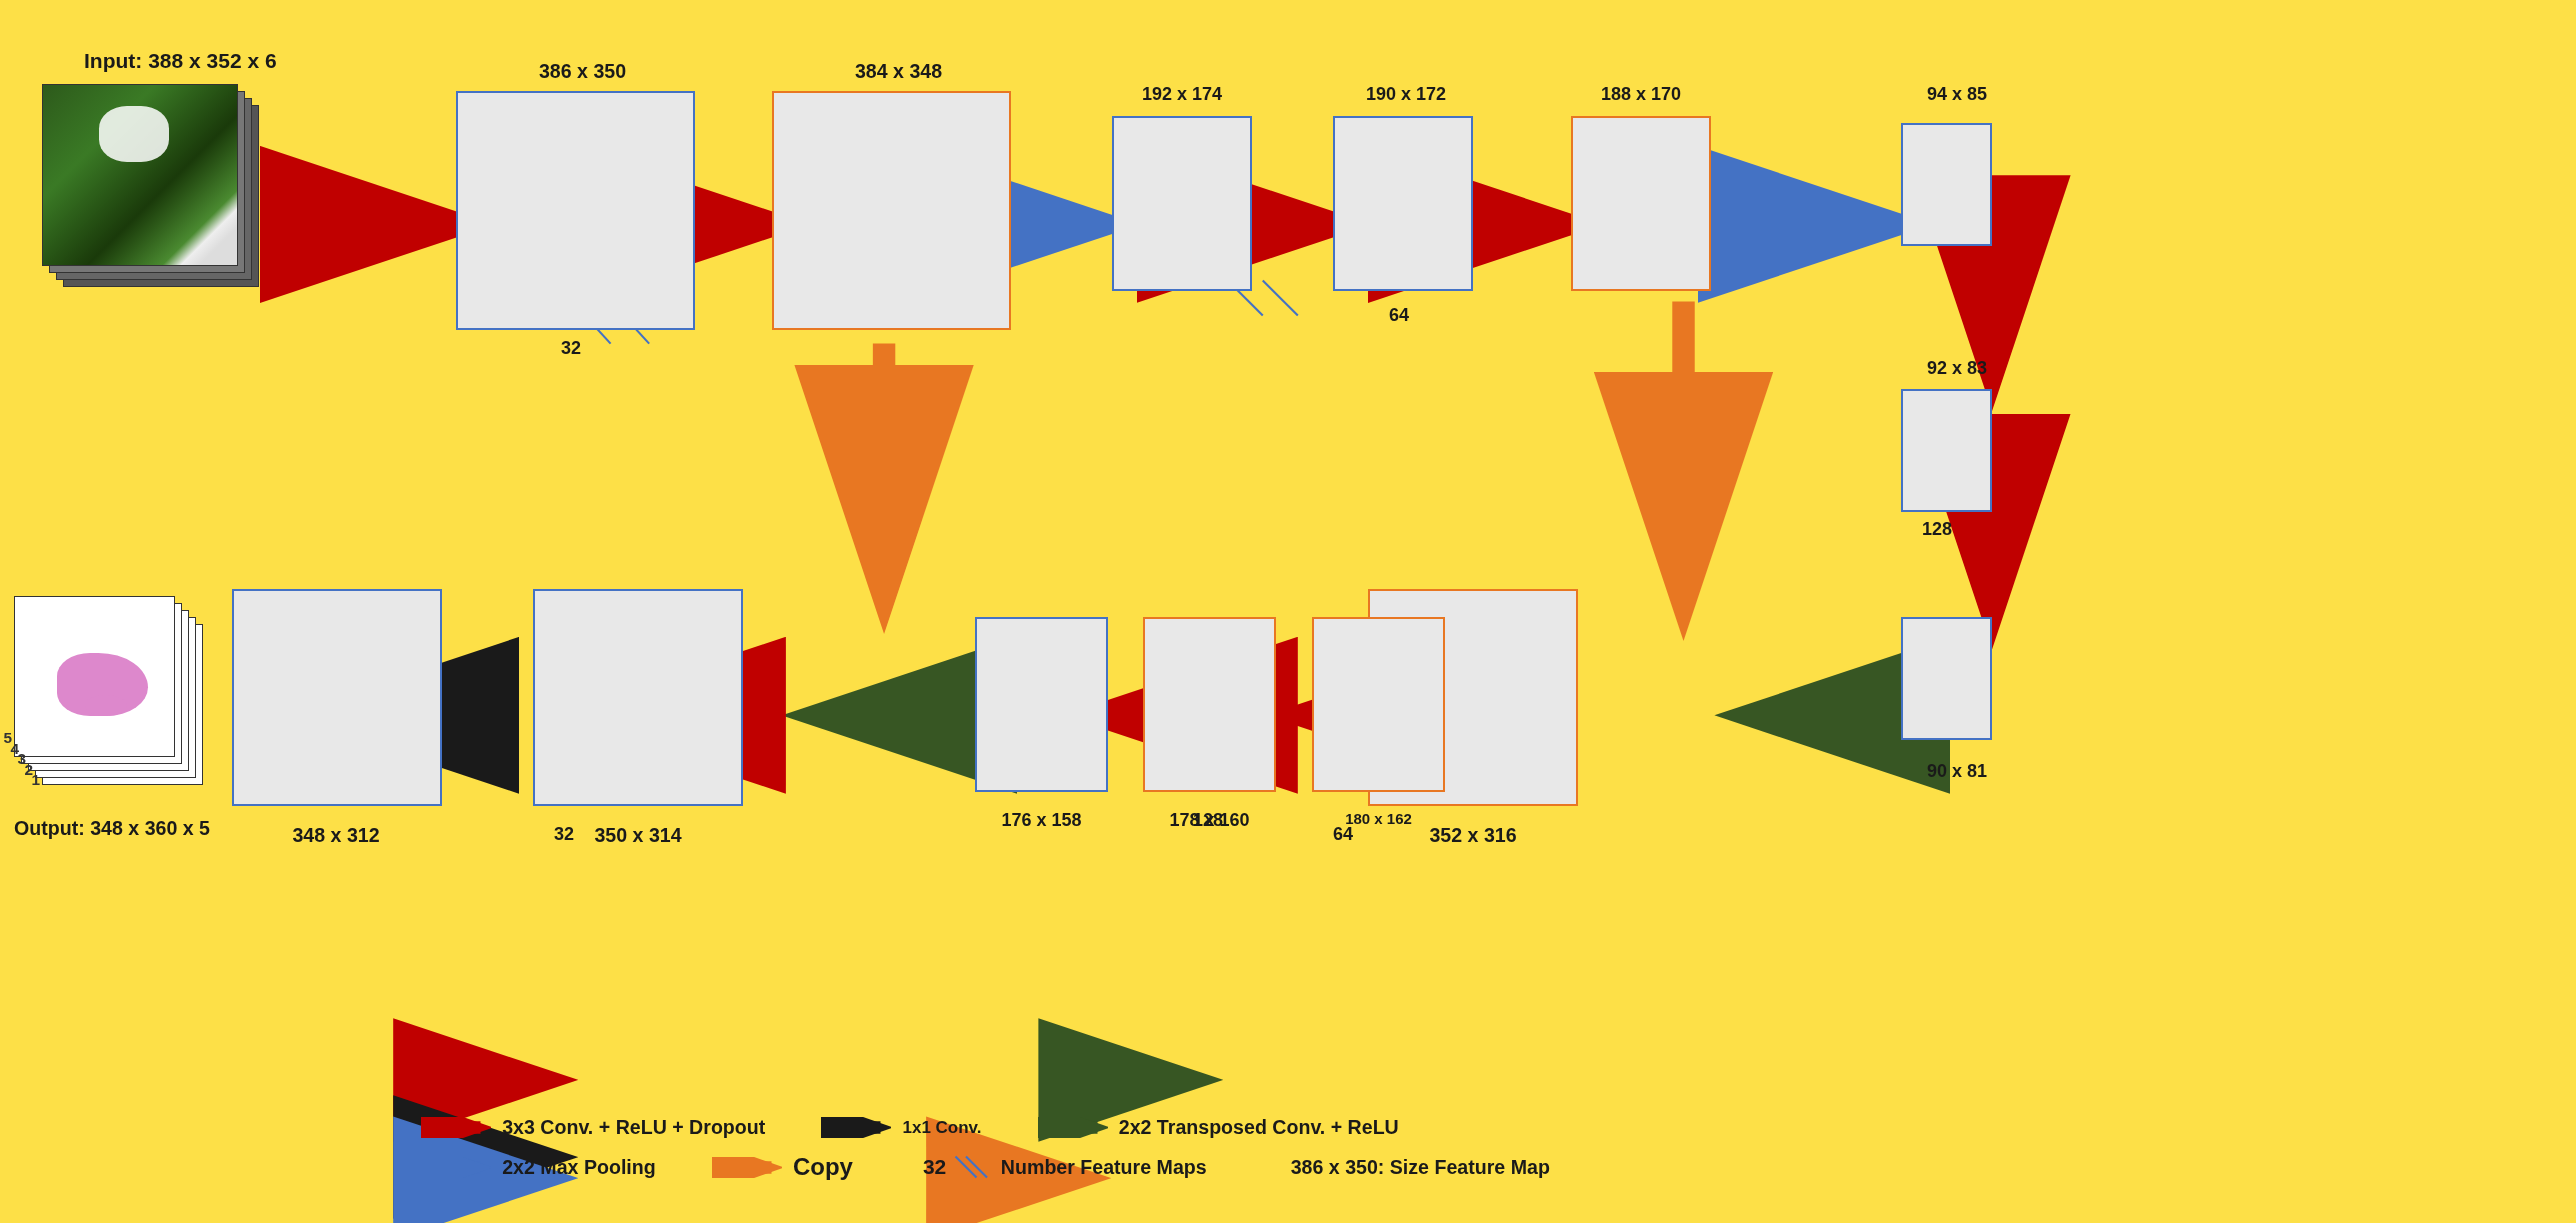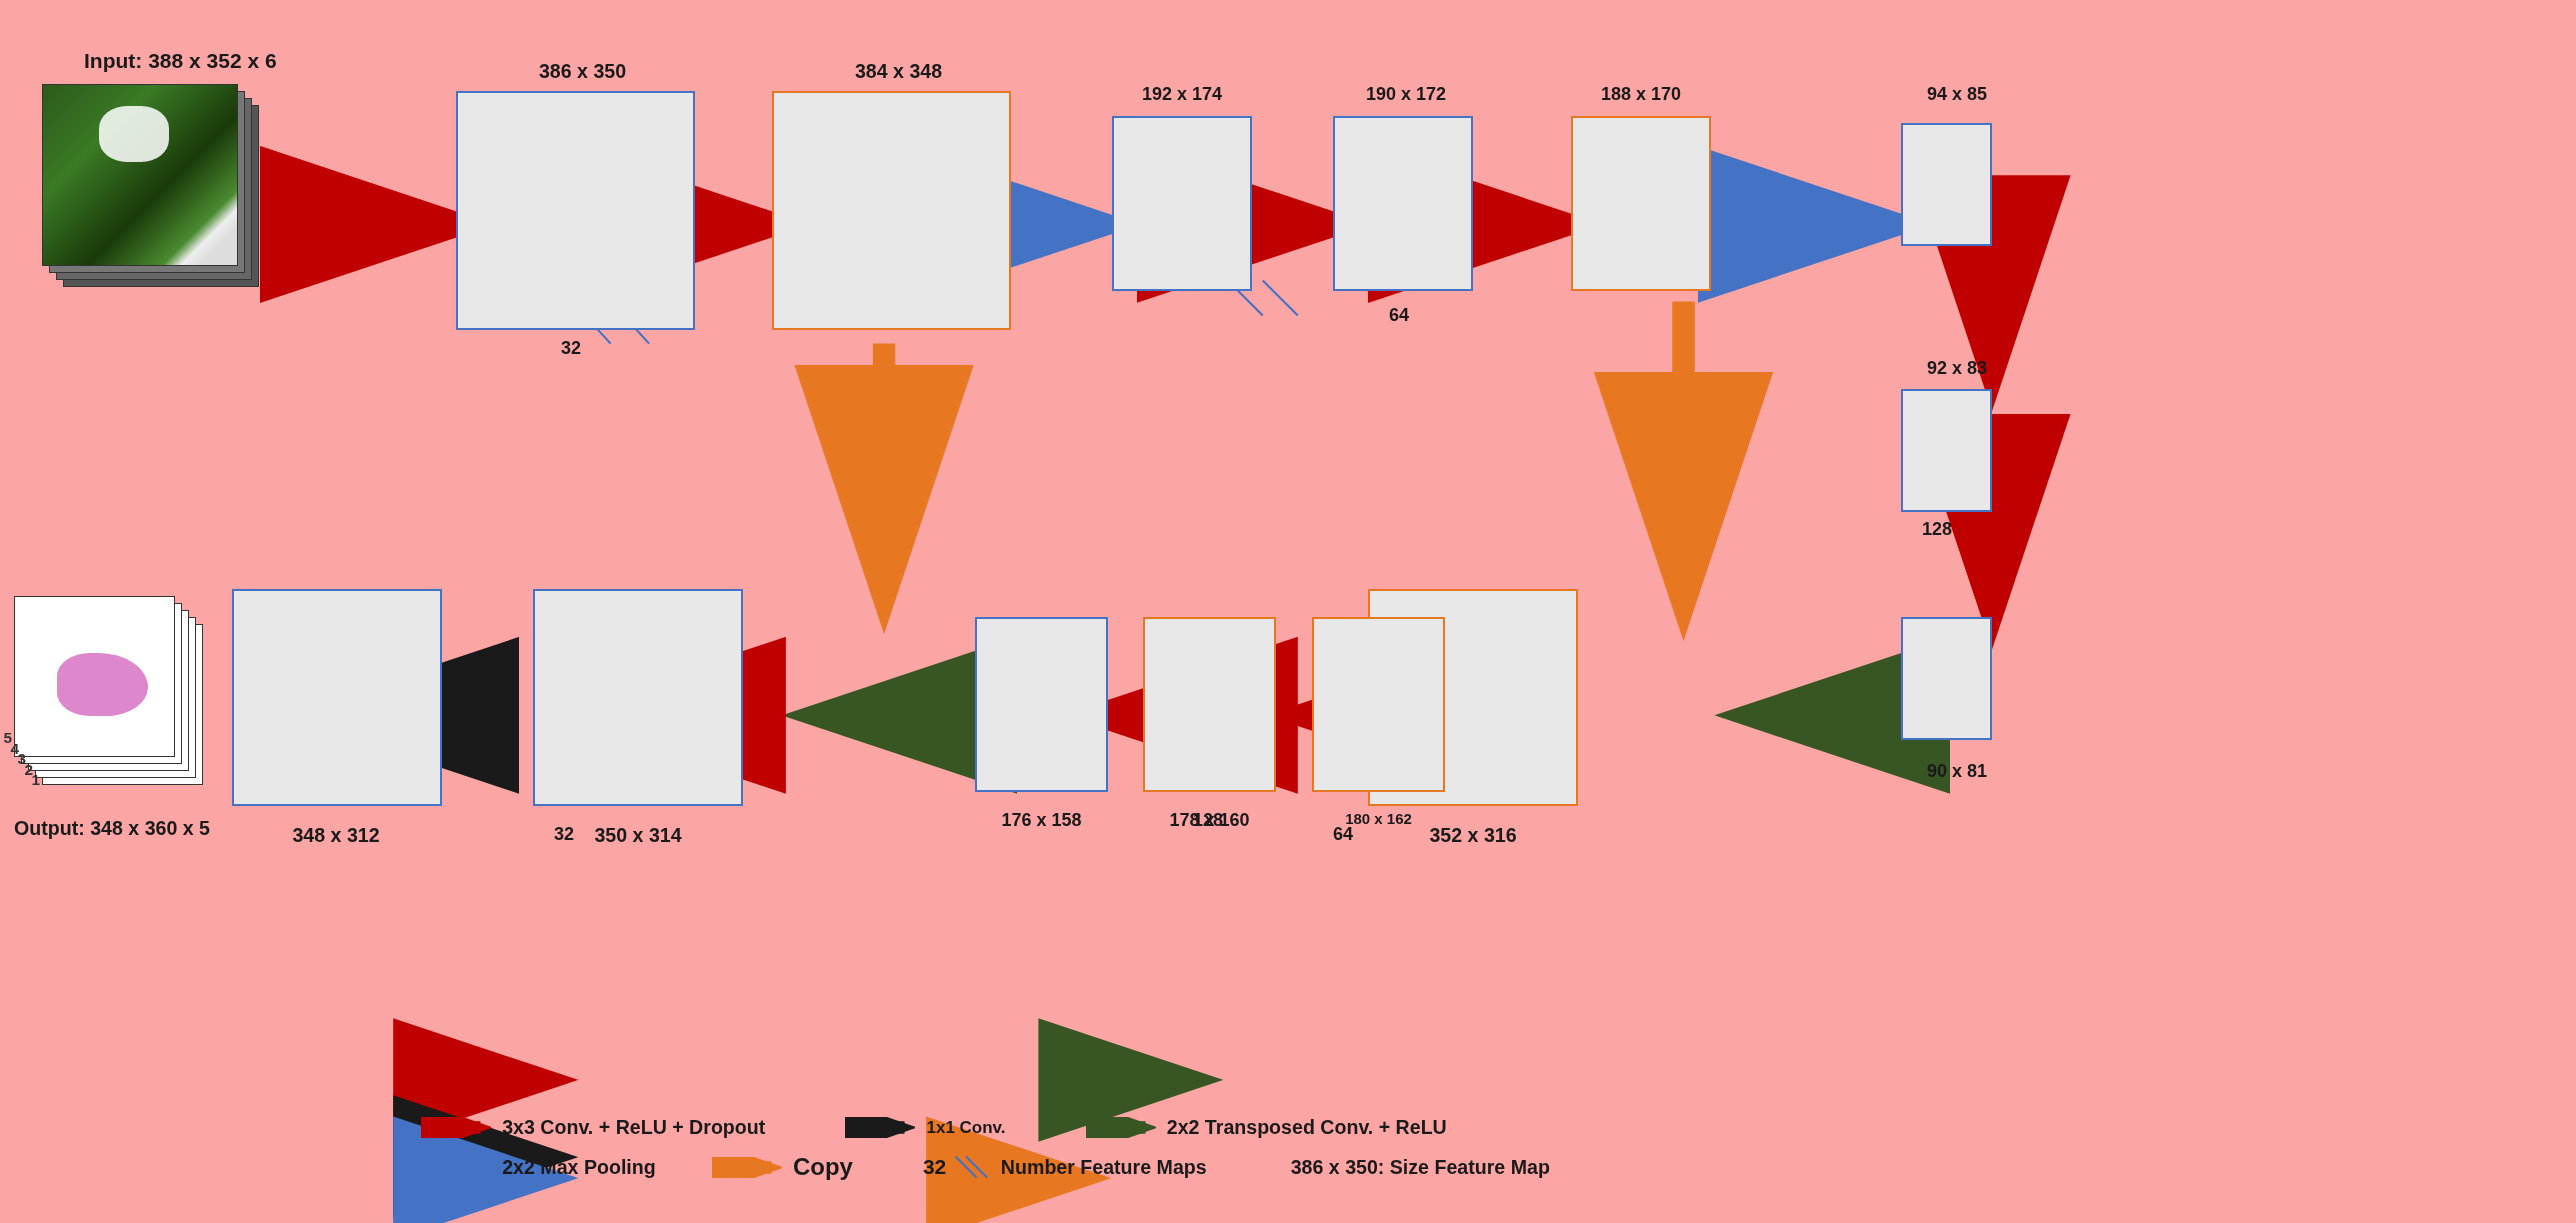--- a/index.html
+++ b/index.html
@@ -8,21 +8,21 @@
       font-family: Arial, sans-serif;
       width: 2576px;
       height: 1223px;
       overflow: hidden;
       position: relative;
     }
     .main-container {
       width: 2576px;
       height: 1223px;
       position: relative;
-      background: #fca5a5;
+      background: #fde047;
     }
     svg.arrows-layer {
       position: absolute;
       top: 0; left: 0;
       width: 2576px;
       height: 1223px;
       pointer-events: none;
     }
   </style>
 </head>
@@ -232,21 +232,21 @@
     <div style="position:absolute; top:133px; left:-10.5px; font-size:15.4px; font-weight:bold; color:#333;">5</div>
     <div style="position:absolute; top:144px; left:-3.5px; font-size:15.4px; font-weight:bold; color:#333;">4</div>
     <div style="position:absolute; top:154px; left:3.5px; font-size:15.4px; font-weight:bold; color:#333;">3</div>
     <div style="position:absolute; top:165px; left:10.5px; font-size:15.4px; font-weight:bold; color:#333;">2</div>
     <div style="position:absolute; top:175px; left:17.5px; font-size:15.4px; font-weight:bold; color:#333;">1</div>
   </div>
   <div style="position:absolute; top:817px; left:14px; font-size:19.6px; font-weight:bold; color:#1a1a1a;">Output: 348 x 360 x 5</div>
 
   <div style="position:absolute; bottom:42px; left:421px; width:2105px;">
 
-    <div style="display:flex; align-items:center; gap:80px; margin-bottom:14px;">
+    <div style="display:flex; align-items:center; gap:56px; margin-bottom:14px;">
 
       <div style="display:flex; align-items:center; gap:11.2px;">
         <svg width="70" height="21" viewBox="0 0 100 30">
           <defs>
             <marker id="lr" markerWidth="10" markerHeight="7" refX="9" refY="3.5" orient="auto">
               <polygon points="0 0, 10 3.5, 0 7" fill="#C00000"></polygon>
             </marker>
           </defs>
           <line x1="5" y1="15" x2="85" y2="15" stroke="#C00000" stroke-width="18" marker-end="url(#lr)"></line>
         </svg>

